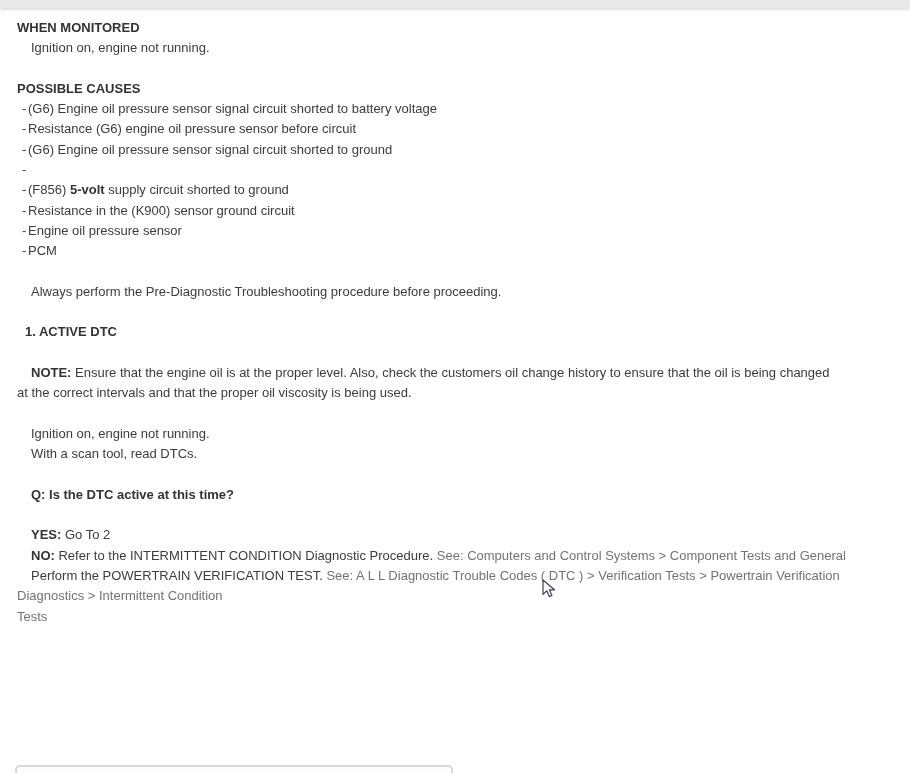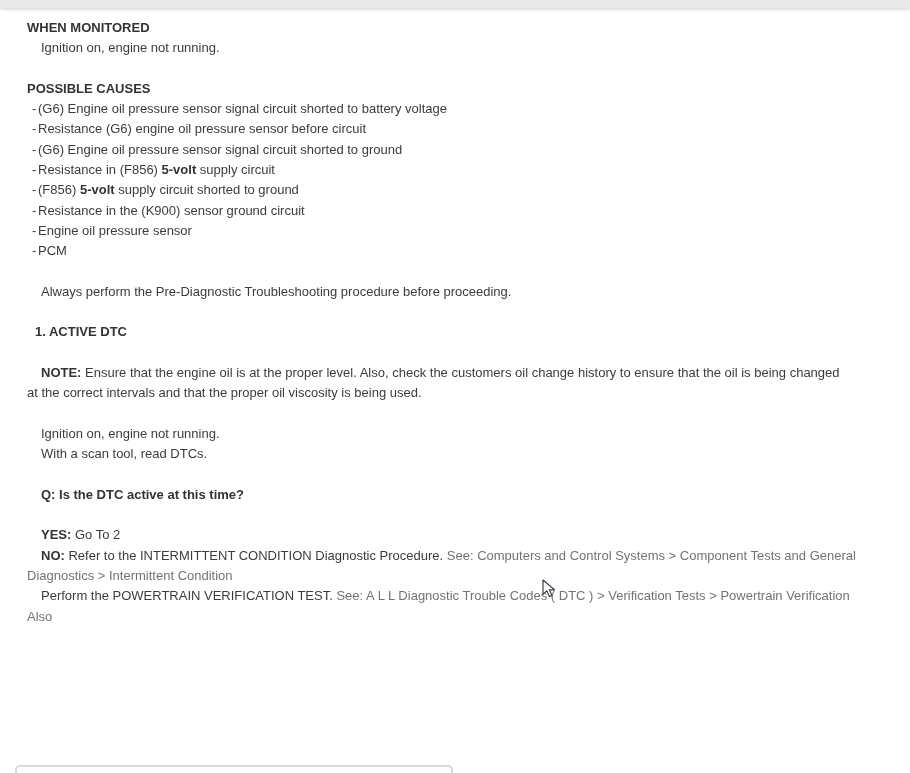--- a/index.html
+++ b/index.html
@@ -3,21 +3,21 @@
 <meta charset="utf-8">
 <style>
   html,body{margin:0;padding:0}
   body{
     width:910px;height:773px;overflow:hidden;position:relative;
     background:#ffffff;
     font-family:"Liberation Sans",sans-serif;
     font-size:13px;line-height:20.3px;color:#3c3c3c;
   }
   .topband{height:8px;background:#e9e9e9;box-shadow:0 2px 3px rgba(0,0,0,.13);position:relative;z-index:2}
-  .doc{padding:10px 15px 0 27px}
+  .doc{padding:10px 15px 0 17px}
   h3,p{margin:0;padding:0;font-size:13px;font-weight:normal}
   .blk{margin:0 0 20.3px 0}
   .hd{font-weight:bold;color:#333333}
   .line{white-space:nowrap}
   .ind{text-indent:14px}
   b{font-weight:bold;color:#333333}
   .step{margin-left:8px}
   .li{display:flex;white-space:nowrap}
   .dash{width:11px;padding-left:5px;box-sizing:border-box;flex:0 0 11px}
   .lnk{color:#737373;text-decoration:none;cursor:pointer}
@@ -49,21 +49,20 @@
     <div class="li">
         <span class="dash">-</span>
         <span>Resistance (G6) engine oil pressure sensor before circuit</span>
       </div>
     <div class="li">
         <span class="dash">-</span>
         <span>(G6) Engine oil pressure sensor signal circuit shorted to ground</span>
       </div>
     <div class="li">
         <span class="dash">-</span>
-        <span><span>Resistance in (F856) </span><b>5-volt</b><span> supply circuit</span></span>
       </div>
     <div class="li">
         <span class="dash">-</span>
         <span><span>(F856) </span><b>5-volt</b><span> supply circuit shorted to ground</span></span>
       </div>
     <div class="li">
         <span class="dash">-</span>
         <span>Resistance in the (K900) sensor ground circuit</span>
       </div>
     <div class="li">
@@ -95,23 +94,23 @@
     <p class="line ind">With a scan tool, read DTCs.</p>
   </div>
 
   <div class="blk">
     <p class="line ind hd">Q: Is the DTC active at this time?</p>
   </div>
 
   <div class="blk">
     <p class="line ind"><b>YES:</b> <span>Go To 2</span></p>
     <p class="line ind"><b>NO:</b> <span>Refer to the INTERMITTENT CONDITION Diagnostic Procedure.</span> <a class="lnk">See: Computers and Control Systems &gt; Component Tests and General</a></p>
+    <p class="line ind"><span>Perform the POWERTRAIN VERIFICATION TEST.</span> <a class="lnk">See: A L L Diagnostic Trouble Codes ( DTC ) &gt; Verification Tests &gt; Powertrain Verification</a></p>
     <p class="line"><a class="lnk">Diagnostics &gt; Intermittent Condition</a></p>
-    <p class="line ind"><span>Perform the POWERTRAIN VERIFICATION TEST.</span> <a class="lnk">See: A L L Diagnostic Trouble Codes ( DTC ) &gt; Verification Tests &gt; Powertrain Verification</a></p>
-    <p class="line"><a class="lnk">Also</a></p>
+    <p class="line"><a class="lnk">Tests</a></p>
   </div>
 
 </main>
 
 <div class="bottom-box"></div>
 
 <svg class="cursor" viewBox="0 0 14 20" xmlns="http://www.w3.org/2000/svg">
   <path d="M1,1 L1,15.4 L4.8,11.8 L7.3,17.6 L9.9,16.5 L7.4,10.8 L12.5,10.8 Z" fill="#ffffff" stroke="#3e4152" stroke-width="1.2" stroke-linejoin="round"></path>
 </svg>
 

